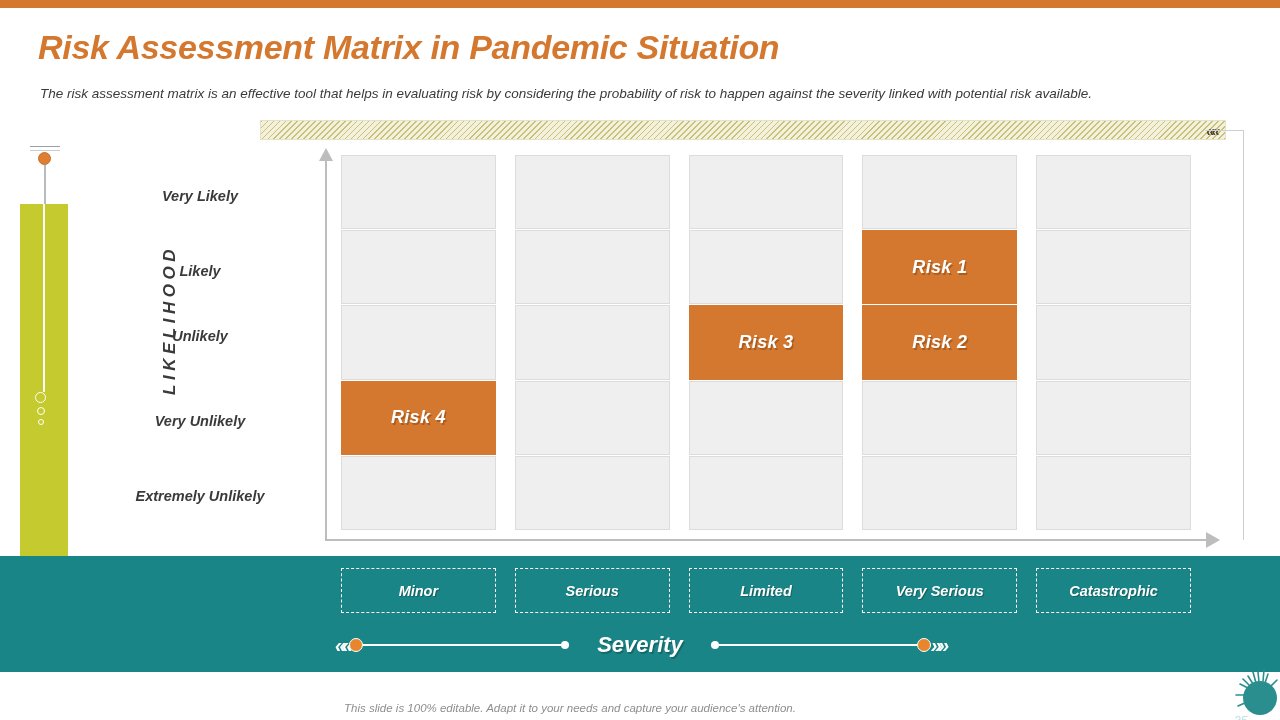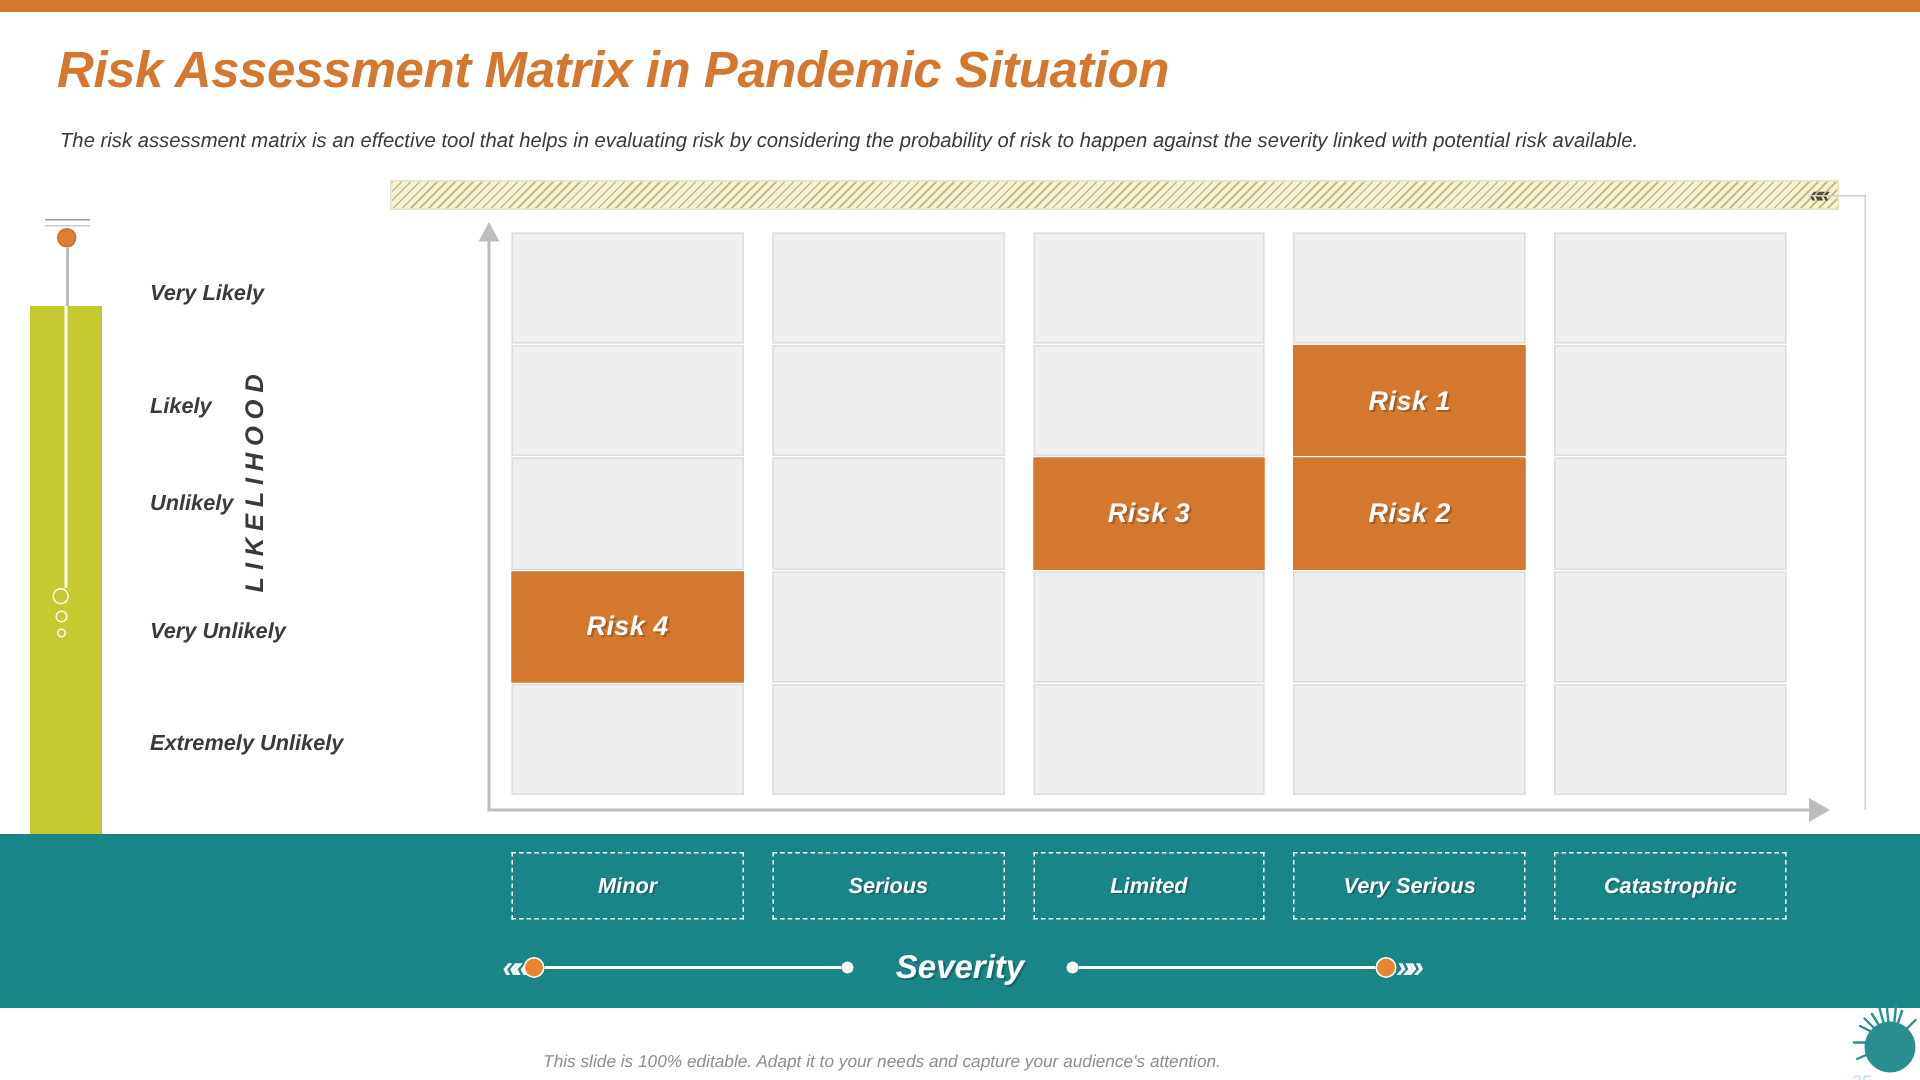--- a/index.html
+++ b/index.html
@@ -115,21 +115,21 @@
   .x-arrow {
     position: absolute; left: 1206px; top: 532px;
     width: 0; height: 0;
     border-top: 8px solid transparent; border-bottom: 8px solid transparent;
     border-left: 14px solid #bdbdbd;
   }
 
   
   .row-label {
     position: absolute; right: 0; width: 100%;
-    text-align: left; font-size: 14.5px; font-weight: bold; color: #3a3a3a;
+    text-align: center; font-size: 14.5px; font-weight: bold; color: #3a3a3a;
     white-space: nowrap;
   }
   .row-labels-col {
     position: absolute; left: 100px; top: 160px; width: 200px; height: 380px;
   }
 
   
   .grid {
     position: absolute; left: 341px; top: 155px;
     width: 850px; height: 375px;
@@ -191,21 +191,21 @@
     width: 8px; height: 8px; border-radius: 50%; background: #ffffff; flex: none;
   }
   .severity-word {
     font-size: 22px; font-weight: bold; color: #ffffff;
     text-shadow: 1.5px 1.5px 0 rgba(0,0,0,0.2);
     margin: 0 28px; white-space: nowrap;
   }
 
   
   .footer-note {
-    position: absolute; left: 18px; top: 702px; width: 1140px;
+    position: absolute; left: 0; top: 702px; width: 1140px;
     text-align: center; font-size: 11.5px; color: #8e8e8e;
   }
 
   
   .virus-badge {
     position: absolute; left: 1218px; top: 668px; width: 62px; height: 52px;
   }
   .virus-num {
     position: absolute; left: 1234px; top: 694px;
     font-size: 12px; color: #bfe2e2; font-weight: normal; margin-top: 20px;

